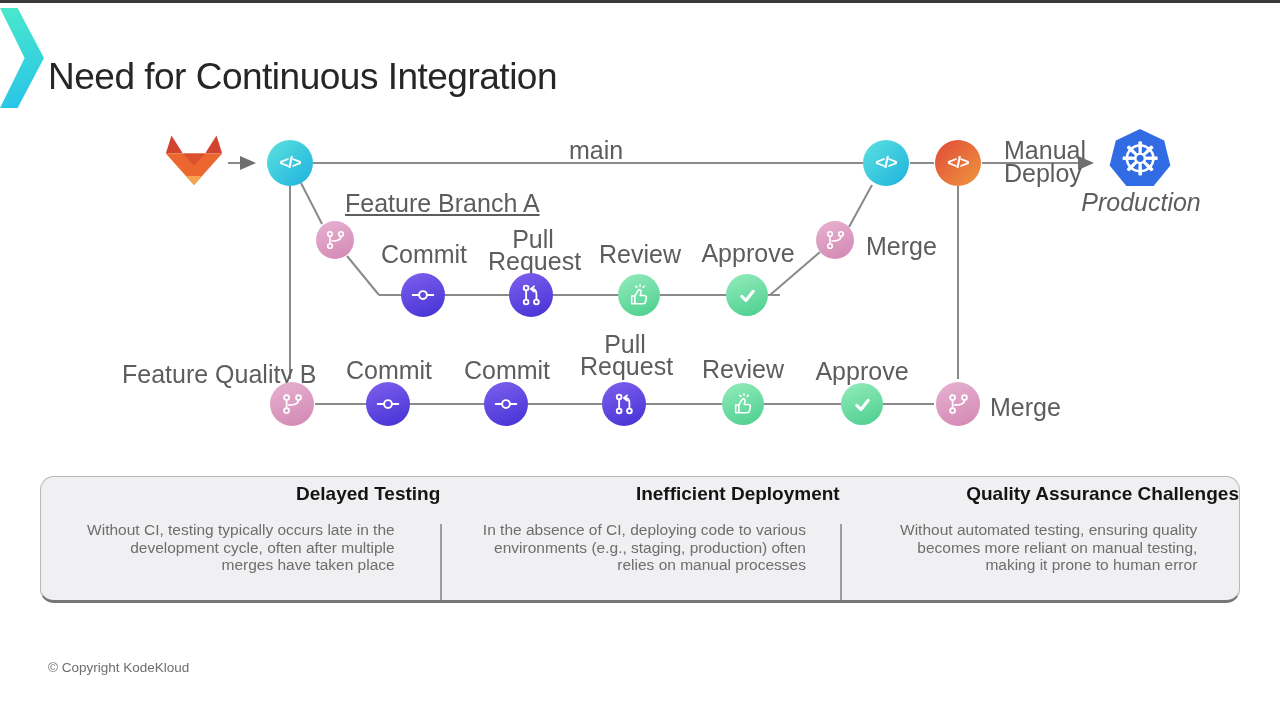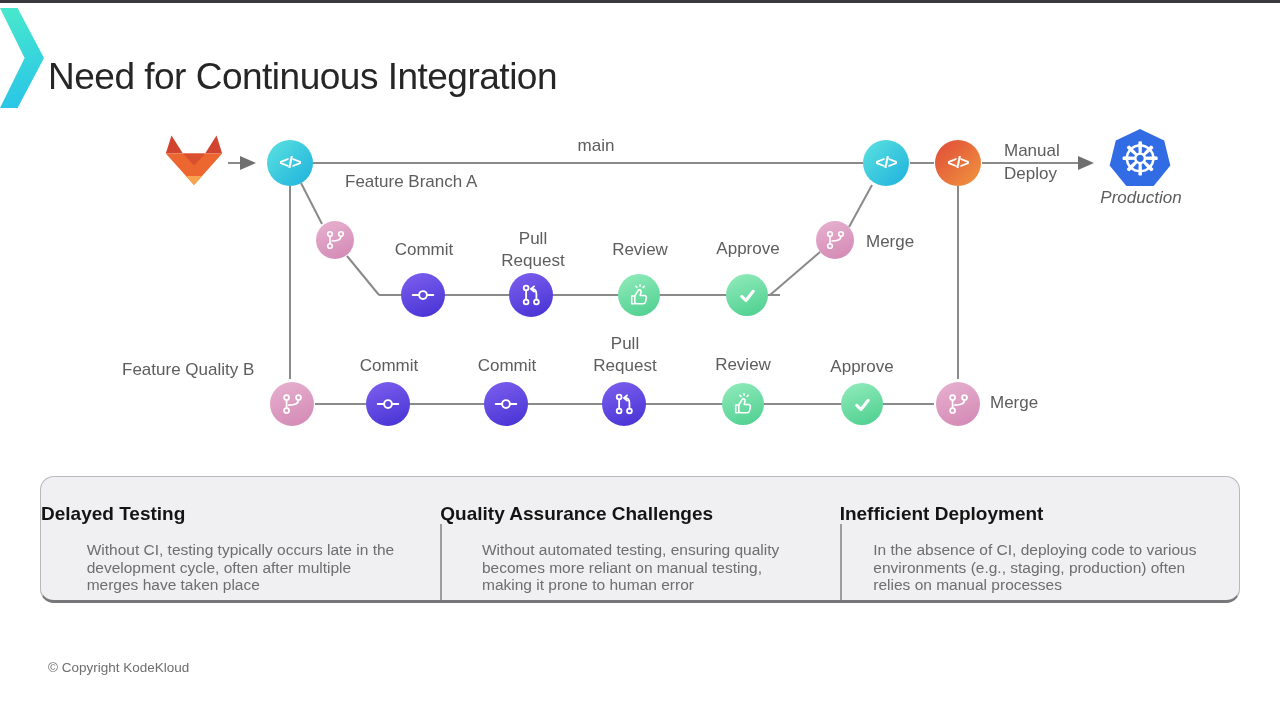--- a/index.html
+++ b/index.html
@@ -11,21 +11,21 @@
              clip-path:polygon(0 0, 40% 0, 100% 50%, 40% 100%, 0 100%, 56% 50%); }
   .title { position:absolute; left:48px; top:56px; font-size:37px; letter-spacing:-0.5px;
            color:#262626; font-weight:500; }
   .footer { position:absolute; left:48px; top:660px; font-size:13.5px; color:#6e6e6e; }
 
   
   .connectors { position:absolute; left:0; top:0; }
   .connectors line { stroke:#8a8a8a; stroke-width:2; }
 
   
-  .lbl { position:absolute; font-size:17px; color:#5d5d5d; white-space:nowrap; }
+  .lbl { position:absolute; font-size:25px; color:#5d5d5d; white-space:nowrap; }
   .lbl.center { transform:translateX(-50%); text-align:center; }
   .lbl.wrap { white-space:normal; }
 
   
   .node { position:absolute; border-radius:50%; display:flex; align-items:center; justify-content:center; }
   .n46 { width:46px; height:46px; }
   .n44 { width:44px; height:44px; }
   .n42 { width:42px; height:42px; }
   .n38 { width:38px; height:38px; }
   .c-teal   { background:linear-gradient(135deg,#5ce2e0 0%,#1db1dd 100%); }
@@ -38,21 +38,21 @@
 
   .k8s { position:absolute; left:1109px; top:129px; width:62px; height:60px; background:#326ce5;
          clip-path:polygon(50% 0%, 89% 19%, 99% 61%, 72% 95%, 28% 95%, 1% 61%, 11% 19%);
          display:flex; align-items:center; justify-content:center; }
   .k8s span { color:#fff; font-size:46px; line-height:1; font-family:"DejaVu Sans", sans-serif; }
 
   
   .panel { position:absolute; left:40px; top:476px; width:1200px; height:127px;
            background:#f0eff1; border:1px solid #b9b8bc; border-bottom:3px solid #77777a;
            border-radius:14px; display:flex; }
-  .card { width:400px; position:relative; text-align:left; padding-top:26px; }
+  .card { width:400px; position:relative; text-align:right; padding-top:6px; }
   .card + .card::before { content:""; position:absolute; left:0; top:47px; height:76px;
            border-left:2px solid #9d9da0; }
   .card h3 { font-size:19px; color:#141414; font-weight:bold; margin-bottom:16px; }
   .card p  { font-size:15.5px; line-height:17.5px; color:#6e6e6e; margin:0 auto; }
   .card.c1 p { max-width:308px; }
   .card.c2 p { max-width:332px; }
   .card.c3 p { max-width:316px; }
 </style>
 </head>
 <body>
@@ -100,21 +100,21 @@
   <div class="node n46 c-orange" style="left:935px;top:140px;">
     <span class="code-glyph">&lt;/&gt;</span>
   </div>
   <div class="lbl wrap" style="left:1004px;top:139px;width:80px;line-height:23px;">Manual Deploy</div>
 
   <div class="k8s">
     <span>☸</span>
   </div>
   <div class="lbl center" style="left:1141px;top:188px;font-style:italic;">Production</div>
 
-  <div class="lbl" style="left:345px;top:172px;">Feature Branch A</div>
+  <div class="lbl" style="left:345px;top:189px;text-decoration:underline;">Feature Branch A</div>
   <div class="lbl" style="left:122px;top:360px;">Feature Quality B</div>
 
   <div class="node n38 c-pink" style="left:316px;top:221px;">
     <svg class="icon-svg" width="24" height="24" viewBox="0 0 24 24" fill="none" stroke="#fff" stroke-width="1.6" stroke-linecap="round">
       <circle cx="7" cy="6" r="2.3"></circle>
         <circle cx="7" cy="18" r="2.3"></circle>
         <circle cx="18" cy="6" r="2.3"></circle>
       <path d="M7 8.3 v7.4"></path>
         <path d="M18 8.3 c0 4.2 -4.6 4.7 -9 4.7"></path>
     </svg>
@@ -237,24 +237,24 @@
         <path d="M18 8.3 c0 4.2 -4.6 4.7 -9 4.7"></path>
     </svg>
   </div>
   <div class="lbl" style="left:990px;top:393px;">Merge</div>
 
   <div class="panel">
     <div class="card c1">
       <h3>Delayed Testing</h3>
       <p>Without CI, testing typically occurs late in the development cycle, often after multiple merges have taken place</p>
     </div>
+    <div class="card c2">
+      <h3>Inefficient Deployment</h3>
+      <p>In the absence of CI, deploying code to various environments (e.g., staging, production) often relies on manual processes</p>
+    </div>
     <div class="card c3">
       <h3>Quality Assurance Challenges</h3>
       <p>Without automated testing, ensuring quality becomes more reliant on manual testing, making it prone to human error</p>
     </div>
-    <div class="card c2">
-      <h3>Inefficient Deployment</h3>
-      <p>In the absence of CI, deploying code to various environments (e.g., staging, production) often relies on manual processes</p>
-    </div>
   </div>
 
   <div class="footer">© Copyright KodeKloud</div>
 </div>
 
 </body></html>

